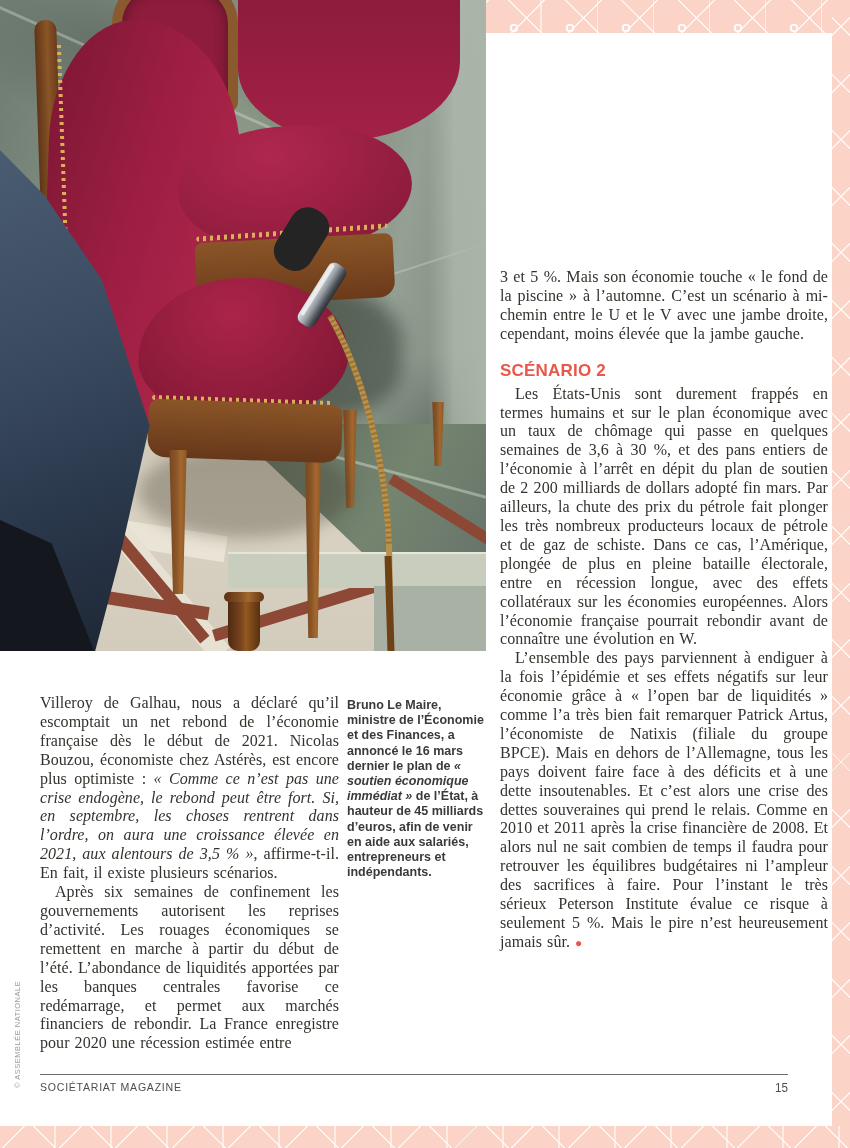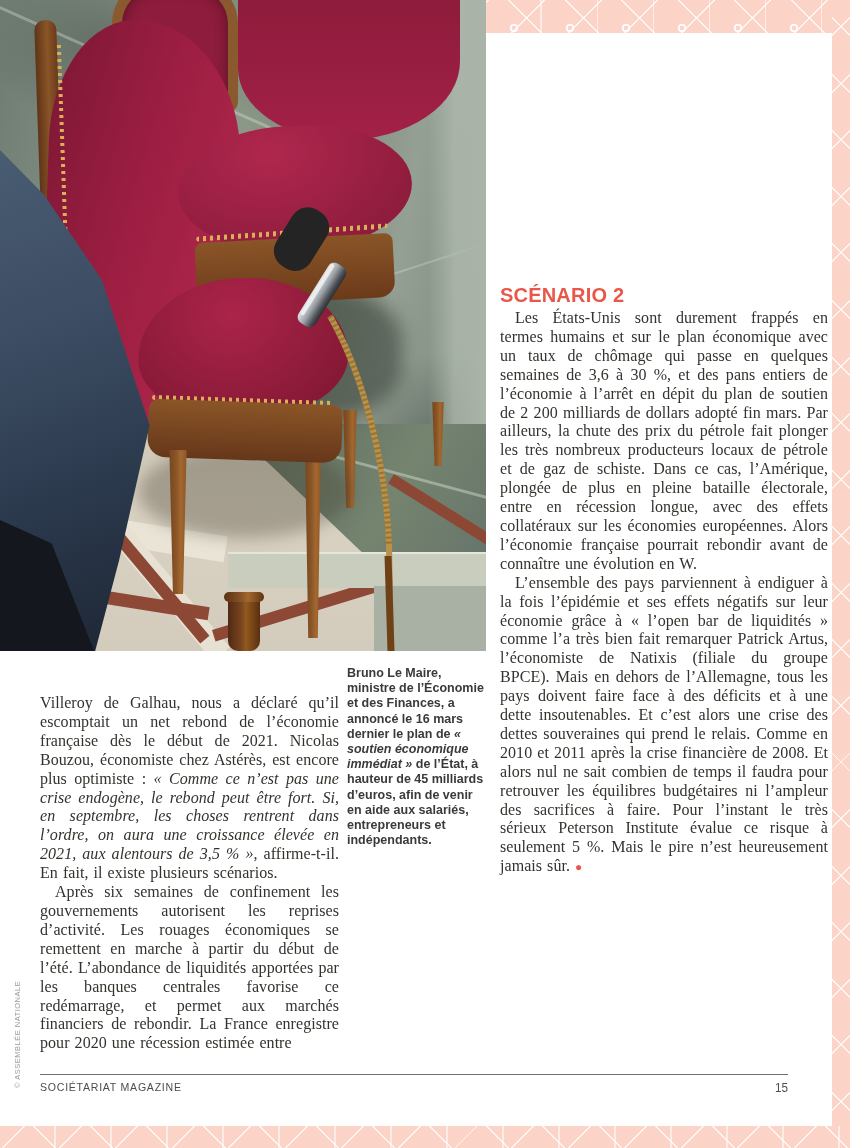--- a/index.html
+++ b/index.html
@@ -93,25 +93,25 @@
     clip-path:polygon(0 0,26% 9%,60% 26%,88% 55%,70% 82%,56% 100%,0 100%);}
   .ph-suit-black{left:0;top:520px;width:94px;height:131px;background:#14171d;
     clip-path:polygon(0 0,55% 18%,100% 100%,0 100%);}
 
   .ph-mic{left:0;top:0;width:486px;height:651px;}
 
   
   .body-copy{font-size:16px;line-height:18.9px;text-align:justify;margin:0;
     word-spacing:1px;letter-spacing:.05px;hyphens:auto;-webkit-hyphens:auto;}
   .body-copy.indent{text-indent:15px;}
-  .scn-head{font-family:"Liberation Sans",sans-serif;font-weight:bold;font-size:20px;line-height:16px;
+  .scn-head{font-family:"Liberation Sans",sans-serif;font-weight:bold;font-size:17px;line-height:16px;
     color:#e8574a;margin:19px 0 6px 0;letter-spacing:.2px;}
   .col-left{position:absolute;left:40px;top:694px;width:299px;}
   .col-right{position:absolute;left:500px;top:268px;width:328px;}
-  .caption{position:absolute;left:347px;top:666px;width:138px;
+  .caption{position:absolute;left:347px;top:698px;width:138px;
     font-family:"Liberation Sans",sans-serif;font-weight:bold;font-size:12.5px;line-height:15.2px;color:#3a3a3a;}
   .endmark{color:#e8574a;font-size:12px;}
 
   .credit{position:absolute;left:13px;top:1088px;transform:rotate(-90deg);transform-origin:0 0;
     font-family:"Liberation Sans",sans-serif;font-size:7.5px;letter-spacing:.5px;color:#9b9b9b;white-space:nowrap;}
 
   .footer-rule{position:absolute;left:40px;top:1074px;width:748px;height:1px;background:#6f6f6f;}
   .footer-mag{position:absolute;left:40px;top:1081px;font-family:"Liberation Sans",sans-serif;
     font-size:11.5px;letter-spacing:.8px;color:#4d4d4d;transform:scaleX(.92);transform-origin:0 0;}
   .footer-page{position:absolute;left:740px;top:1080px;width:48px;text-align:right;
@@ -193,20 +193,21 @@
   <div class="credit">© ASSEMBLÉE NATIONALE</div>
 
   <div class="col-left">
     <p class="body-copy"><span>Villeroy de Galhau, nous a déclaré qu’il escomptait un net rebond de l’économie française dès le début de 2021. Nicolas Bouzou, économiste chez Astérès, est encore plus optimiste : </span><em>« Comme ce n’est pas une crise endogène, le rebond peut être fort. Si, en septembre, les choses rentrent dans l’ordre, on aura une croissance élevée en 2021, aux alentours de 3,5 % »</em><span>, affirme-t-il. En fait, il existe plusieurs scénarios.</span></p>
     <p class="body-copy indent">Après six semaines de confinement les gouvernements autorisent les reprises d’activité. Les rouages économiques se remettent en marche à partir du début de l’été. L’abondance de liquidités apportées par les banques centrales favorise ce redémarrage, et permet aux marchés financiers de rebondir. La France enregistre pour 2020 une récession estimée entre</p>
   </div>
 
   <div class="caption"><span>Bruno Le Maire, ministre de l’Économie et des Finances, a annoncé le 16 mars dernier le plan de </span><em>« soutien économique immédiat »</em><span> de l’État, à hauteur de 45 milliards d’euros, afin de venir en aide aux salariés, entrepreneurs et indépendants.</span></div>
 
   <div class="col-right">
+    <p class="body-copy">3 et 5 %. Mais son économie touche « le fond de la piscine » à l’automne. C’est un scénario à mi-chemin entre le U et le V avec une jambe droite, cependant, moins élevée que la jambe gauche.</p>
     <h3 class="scn-head">SCÉNARIO 2</h3>
     <p class="body-copy indent">Les États-Unis sont durement frappés en termes humains et sur le plan économique avec un taux de chômage qui passe en quelques semaines de 3,6 à 30 %, et des pans entiers de l’économie à l’arrêt en dépit du plan de soutien de 2 200 milliards de dollars adopté fin mars. Par ailleurs, la chute des prix du pétrole fait plonger les très nombreux producteurs locaux de pétrole et de gaz de schiste. Dans ce cas, l’Amérique, plongée de plus en pleine bataille électorale, entre en récession longue, avec des effets collatéraux sur les économies européennes. Alors l’économie française pourrait rebondir avant de connaître une évolution en W.</p>
     <p class="body-copy indent"><span>L’ensemble des pays parviennent à endiguer à la fois l’épidémie et ses effets négatifs sur leur économie grâce à « l’open bar de liquidités » comme l’a très bien fait remarquer Patrick Artus, l’économiste de Natixis (filiale du groupe BPCE). Mais en dehors de l’Allemagne, tous les pays doivent faire face à des déficits et à une dette insoutenables. Et c’est alors une crise des dettes souveraines qui prend le relais. Comme en 2010 et 2011 après la crise financière de 2008. Et alors nul ne sait combien de temps il faudra pour retrouver les équilibres budgétaires ni l’ampleur des sacrifices à faire. Pour l’instant le très sérieux Peterson Institute évalue ce risque à seulement 5 %. Mais le pire n’est heureusement jamais sûr. </span><span class="endmark">●</span></p>
   </div>
 
   <div class="footer-rule"></div>
   <div class="footer-mag">SOCIÉTARIAT MAGAZINE</div>
   <div class="footer-page">15</div>
 
 </div>

